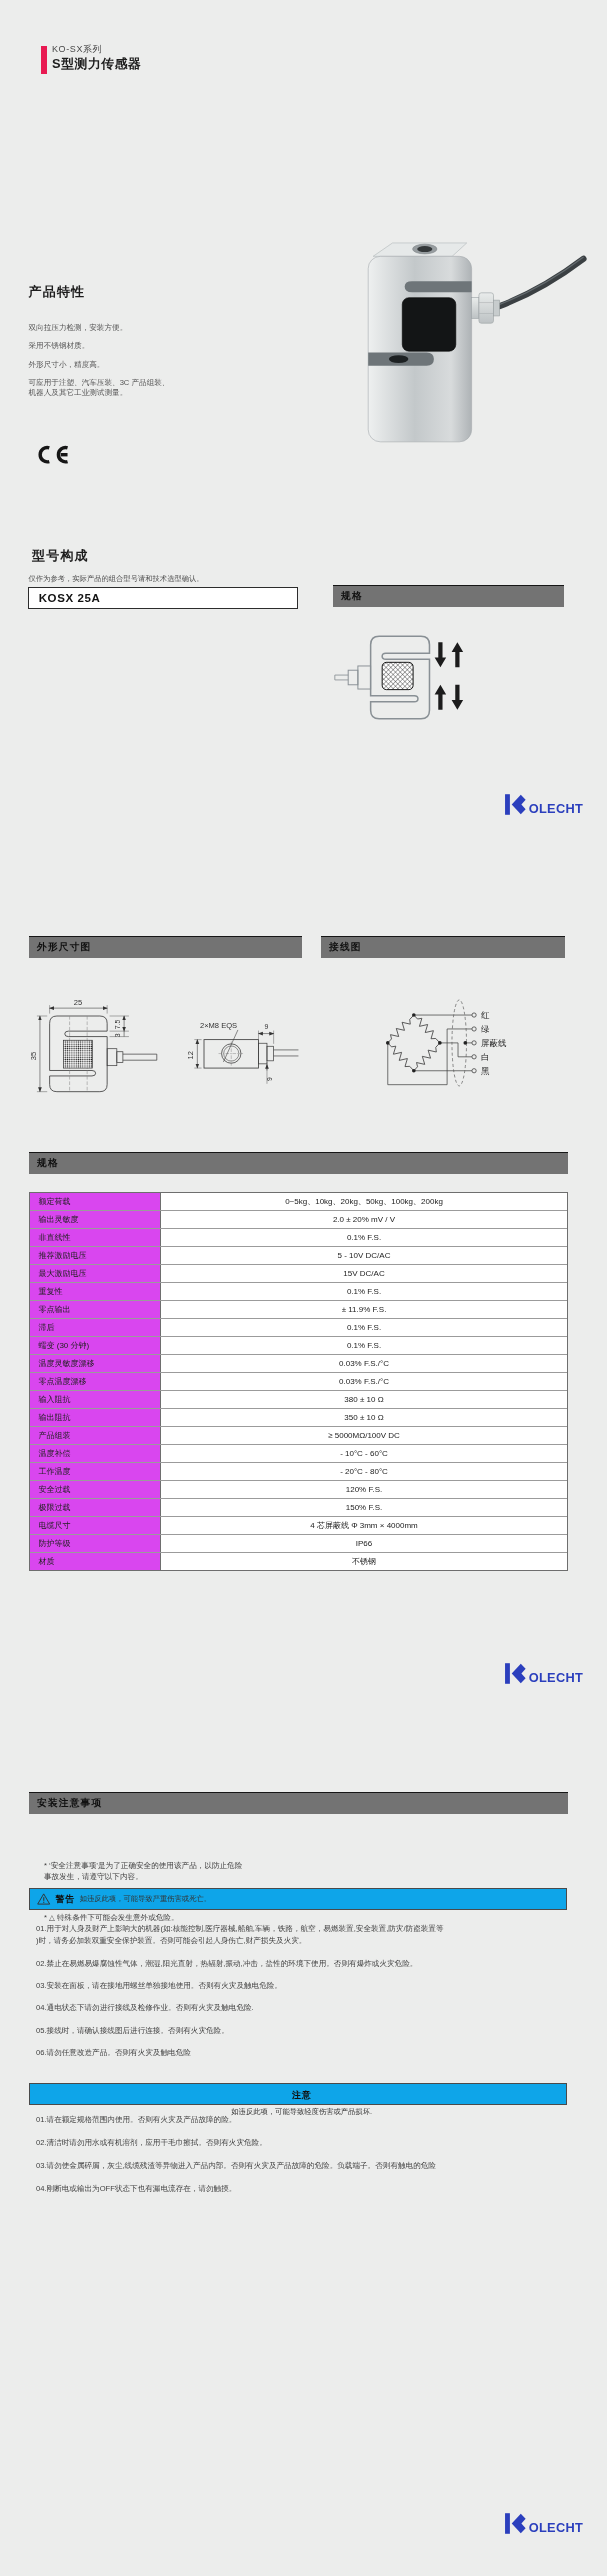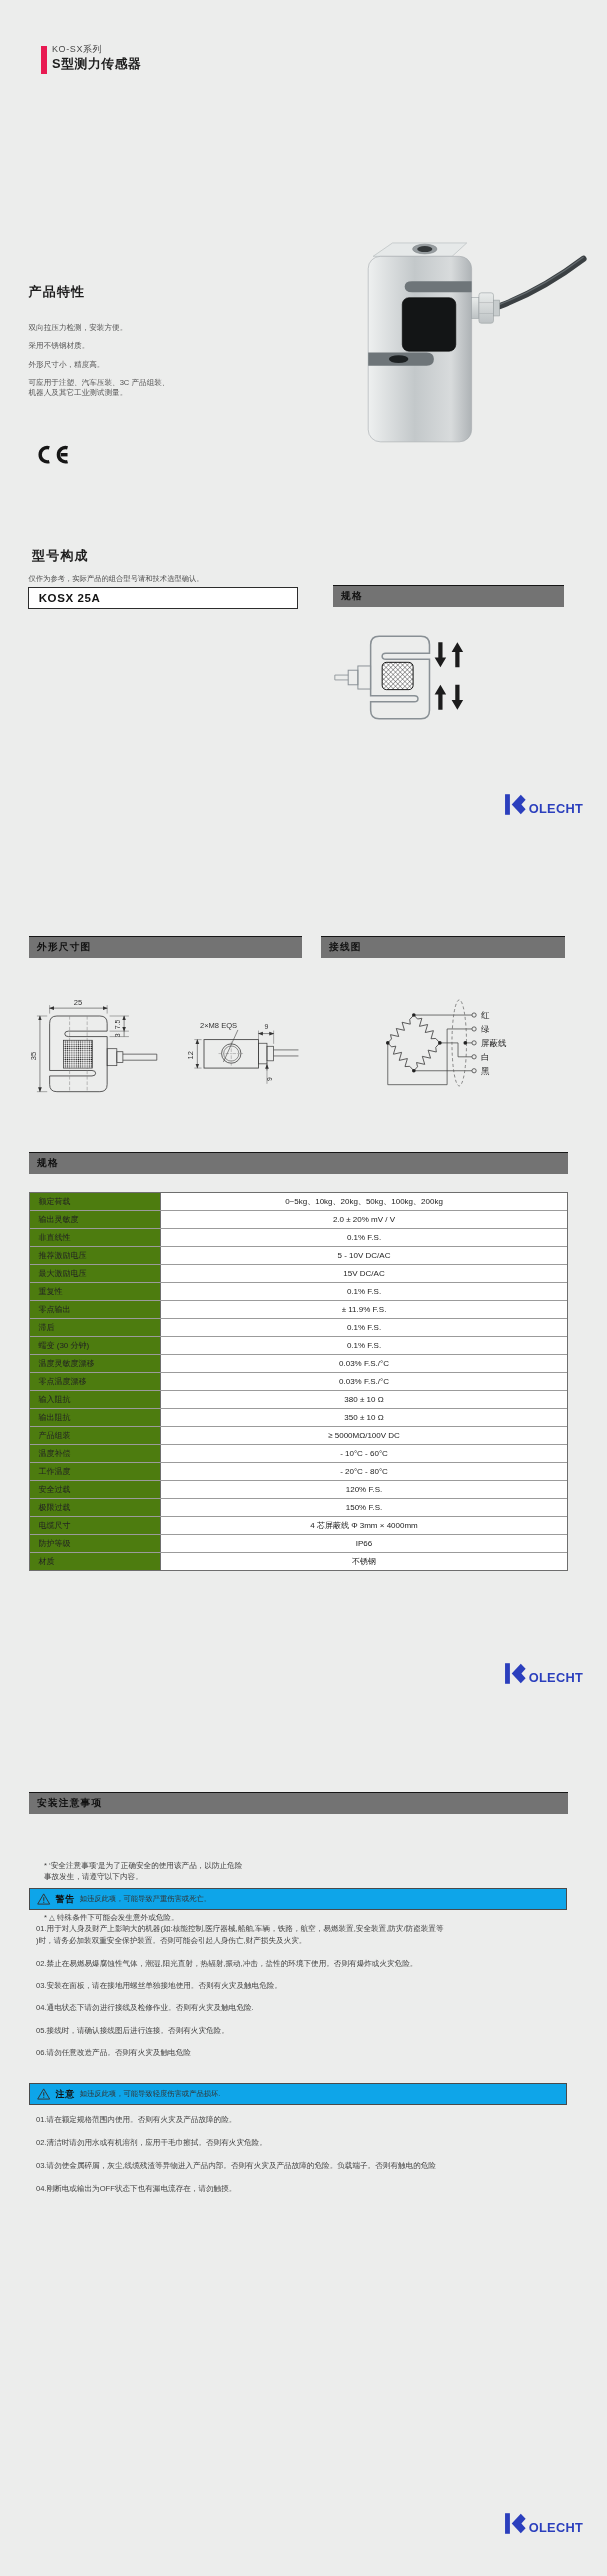--- a/index.html
+++ b/index.html
@@ -22,21 +22,21 @@
              padding-left:9.7px;font-size:11.5px;font-weight:bold;color:#111;letter-spacing:0.6px;}
   
   .sec-bar{position:absolute;height:22px;background:#737373;border-top:1.8px solid #161616;
            box-sizing:border-box;display:flex;align-items:center;padding-left:8px;
            font-size:9.7px;font-weight:bold;color:#111;letter-spacing:1.2px;}
   
   .spec-table{position:absolute;left:29px;top:1192px;width:539px;height:379px;
               border:0.9px solid #6e6e6e;box-sizing:border-box;display:flex;flex-direction:column;background:#fff;}
   .spec-row{flex:1;display:flex;border-bottom:0.6px solid #9b9b9b;}
   .spec-row:last-child{border-bottom:none;}
-  .spec-label{width:131px;background:#4d7c0f;border-right:0.9px solid #6e6e6e;box-sizing:border-box;
+  .spec-label{width:131px;background:#d946ef;border-right:0.9px solid #6e6e6e;box-sizing:border-box;
               display:flex;align-items:center;padding-left:8.5px;font-size:8px;color:#222;}
   .spec-value{flex:1;display:flex;align-items:center;justify-content:center;font-size:8px;color:#222;}
   
   .logo{position:absolute;display:flex;align-items:flex-end;gap:3px;}
   .logo .logo-text{font-size:12.8px;font-weight:bold;color:#2b3fbd;letter-spacing:0.3px;}
   
   .install-notes{position:absolute;left:44px;top:1830px;width:340px;font-size:7.6px;color:#3f3f3f;}
   .install-notes .list-item{margin-bottom:9px;line-height:1.45;white-space:pre-line;margin-top:30px;}
   
   .alert-box{position:absolute;left:29px;width:538px;height:22px;background:#0ea5e9;
@@ -359,21 +359,21 @@
   <div class="alert-items" style="top:1923px;">
       <div class="list-item">01.用于对人身及财产上影响大的机器(如:核能控制,医疗器械,船舶,车辆，铁路，航空，易燃装置,安全装置,防灾/防盗装置等
     )时，请务必加装双重安全保护装置。否则可能会引起人身伤亡,财产损失及火灾。</div>
       <div class="list-item">02.禁止在易燃易爆腐蚀性气体，潮湿,阳光直射，热辐射,振动,冲击，盐性的环境下使用。否则有爆炸或火灾危险。</div>
       <div class="list-item">03.安装在面板，请在接地用螺丝单独接地使用。否则有火灾及触电危险。</div>
       <div class="list-item">04.通电状态下请勿进行接线及检修作业。否则有火灾及触电危险.</div>
       <div class="list-item">05.接线时，请确认接线图后进行连接。否则有火灾危险。</div>
       <div class="list-item">06.请勿任意改造产品。否则有火灾及触电危险</div>
     </div>
 
-  <div class="alert-box" style="top:2083px;">
+  <div class="alert-box" style="top:2083px;flex-direction:column;">
     <svg width="13.4" height="12" viewBox="0 0 22 20">
       <path d="M 11 1.5 L 21 18.5 H 1 Z" fill="none" stroke="#333" stroke-width="1.6" stroke-linejoin="round"></path>
       <rect x="10.2" y="7" width="1.8" height="6" fill="#333"></rect>
         <rect x="10.2" y="14.5" width="1.8" height="1.9" fill="#333"></rect>
     </svg>
     <span class="alert-label">注意</span>
     <span class="alert-desc">如违反此项，可能导致轻度伤害或产品损坏.</span>
   </div>
   <div class="alert-items caution-items" style="top:2114px;">
       <div class="list-item">01.请在额定规格范围内使用。否则有火灾及产品故障的险。</div>

